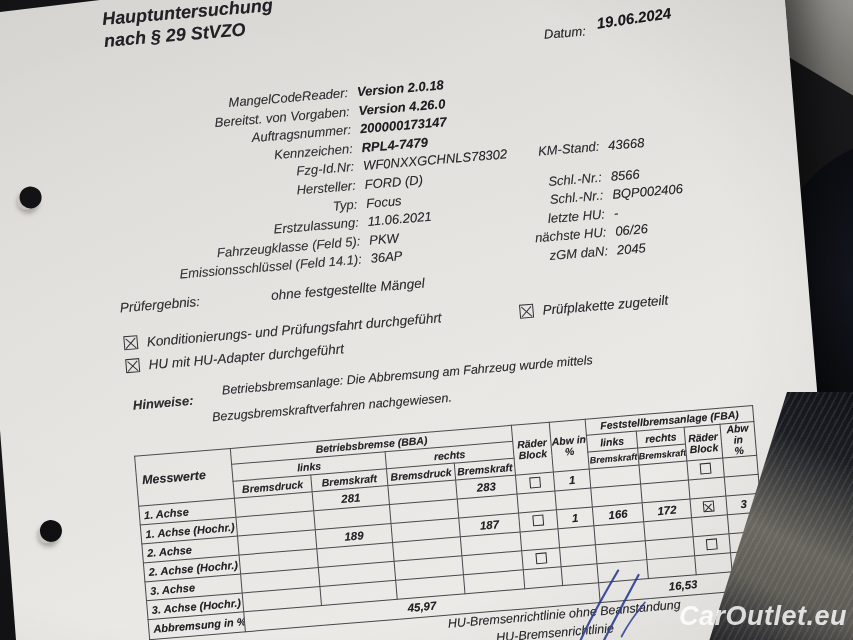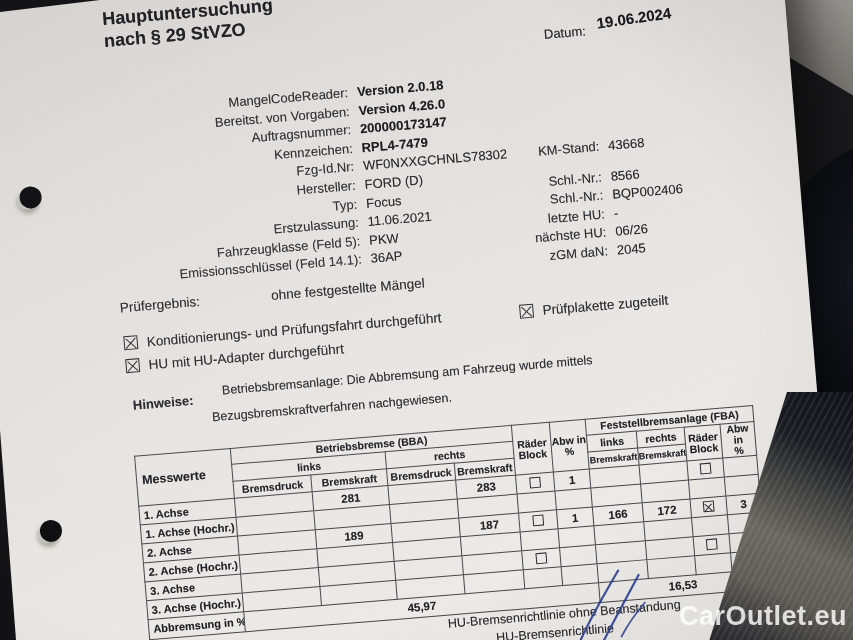--- a/index.html
+++ b/index.html
@@ -1,16 +1,16 @@
 <!DOCTYPE html>
 <html><head>
 <meta charset="utf-8">
 <style>
   html,body{margin:0;padding:0;background:#0e0e10;}
-  .stage{position:relative;width:853px;height:640px;overflow:hidden;background:#1a1a1c;font-family:"Liberation Sans",sans-serif;}
+  .stage{position:relative;width:853px;height:640px;overflow:hidden;background:#1a1a1c;font-family:"Liberation Sans",sans-serif;font-style:italic;}
   
   .bg-el{position:absolute;z-index:0;}
   .bg-seat{left:640px;top:-40px;width:320px;height:66px;background:linear-gradient(#4a3d33,#332a23);transform:rotate(27deg);border-top:2px dotted rgba(225,210,185,.45);border-bottom:2px dotted rgba(225,210,185,.35);}
   .bg-gray{left:742px;top:10px;width:240px;height:84px;background:linear-gradient(#a3a19c,#7b7974);transform:rotate(31deg);}
   .bg-round{left:760px;top:140px;width:270px;height:350px;border-radius:50%;background:radial-gradient(circle at 35% 40%,#151820,#07090d 70%);}
   .bg-blue{left:788px;top:466px;width:95px;height:30px;border-radius:45%;background:linear-gradient(90deg,#16365c,#3173b8);transform:rotate(24deg);}
   
   .paper{position:absolute;z-index:1;left:-20px;top:-48px;width:830px;height:740px;transform:rotate(-4.7deg);transform-origin:50% 50%;
     background:linear-gradient(160deg,#d4d2ce 0%,#e0deda 28%,#eae8e4 65%,#efede9 100%);
     box-shadow:16px 12px 44px rgba(0,0,0,.55);color:#26262b;text-shadow:0 0 .5px rgba(35,35,40,.38);}

